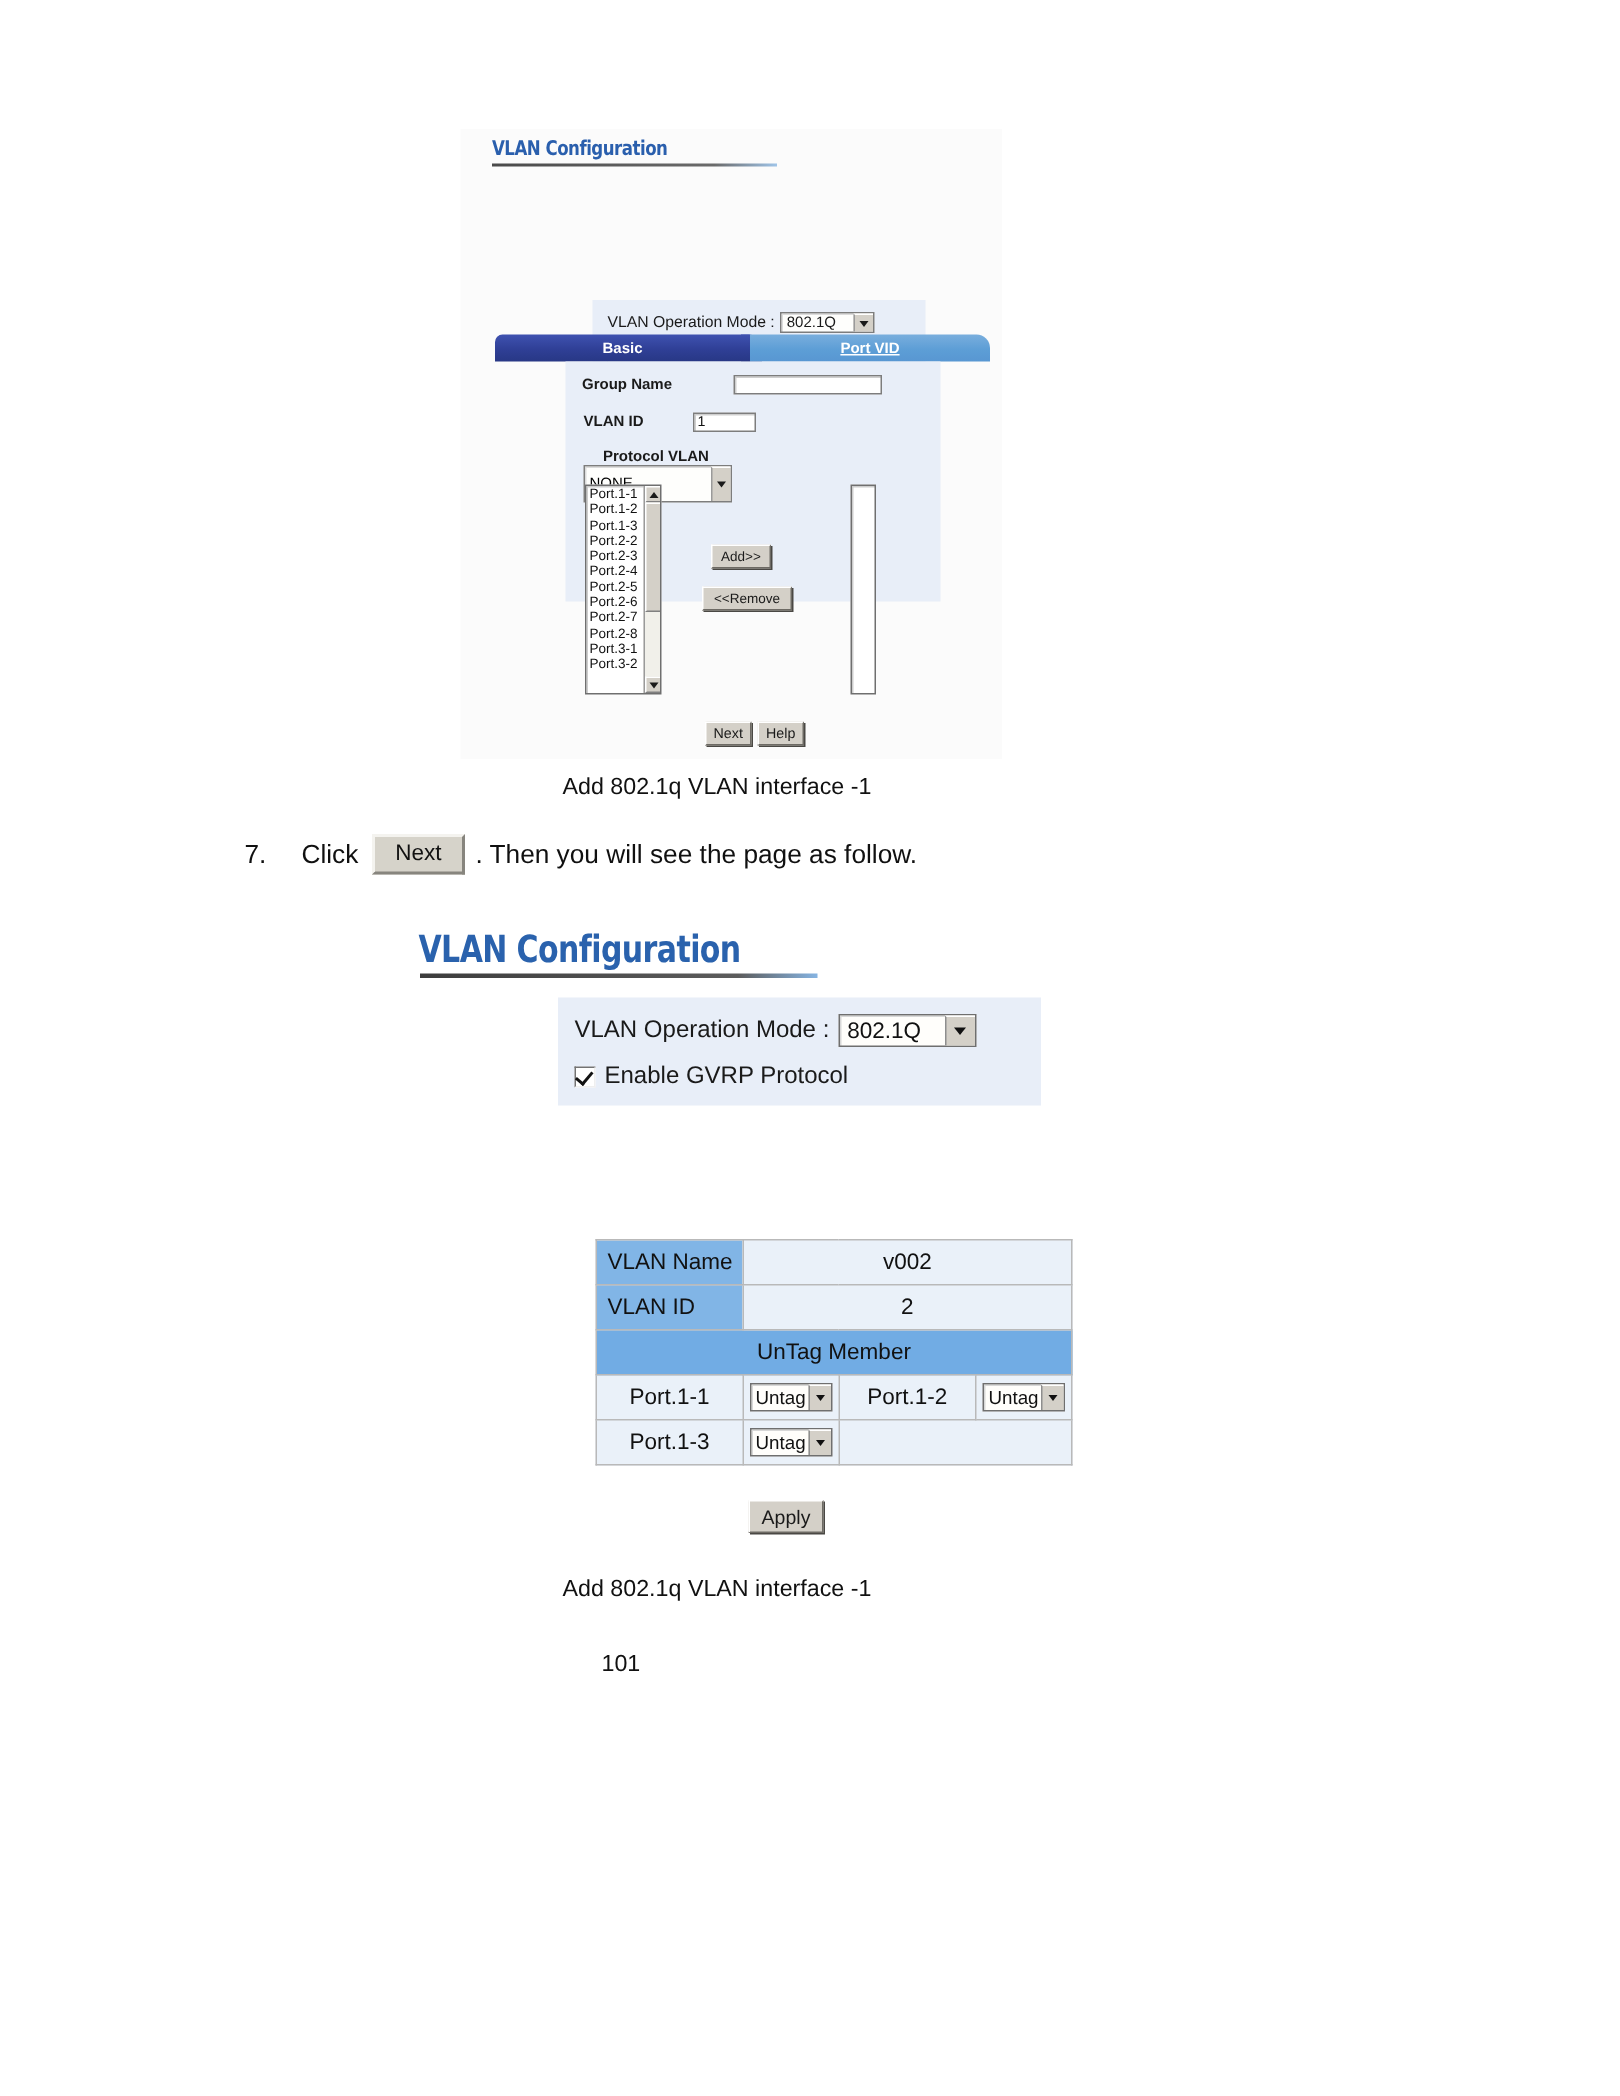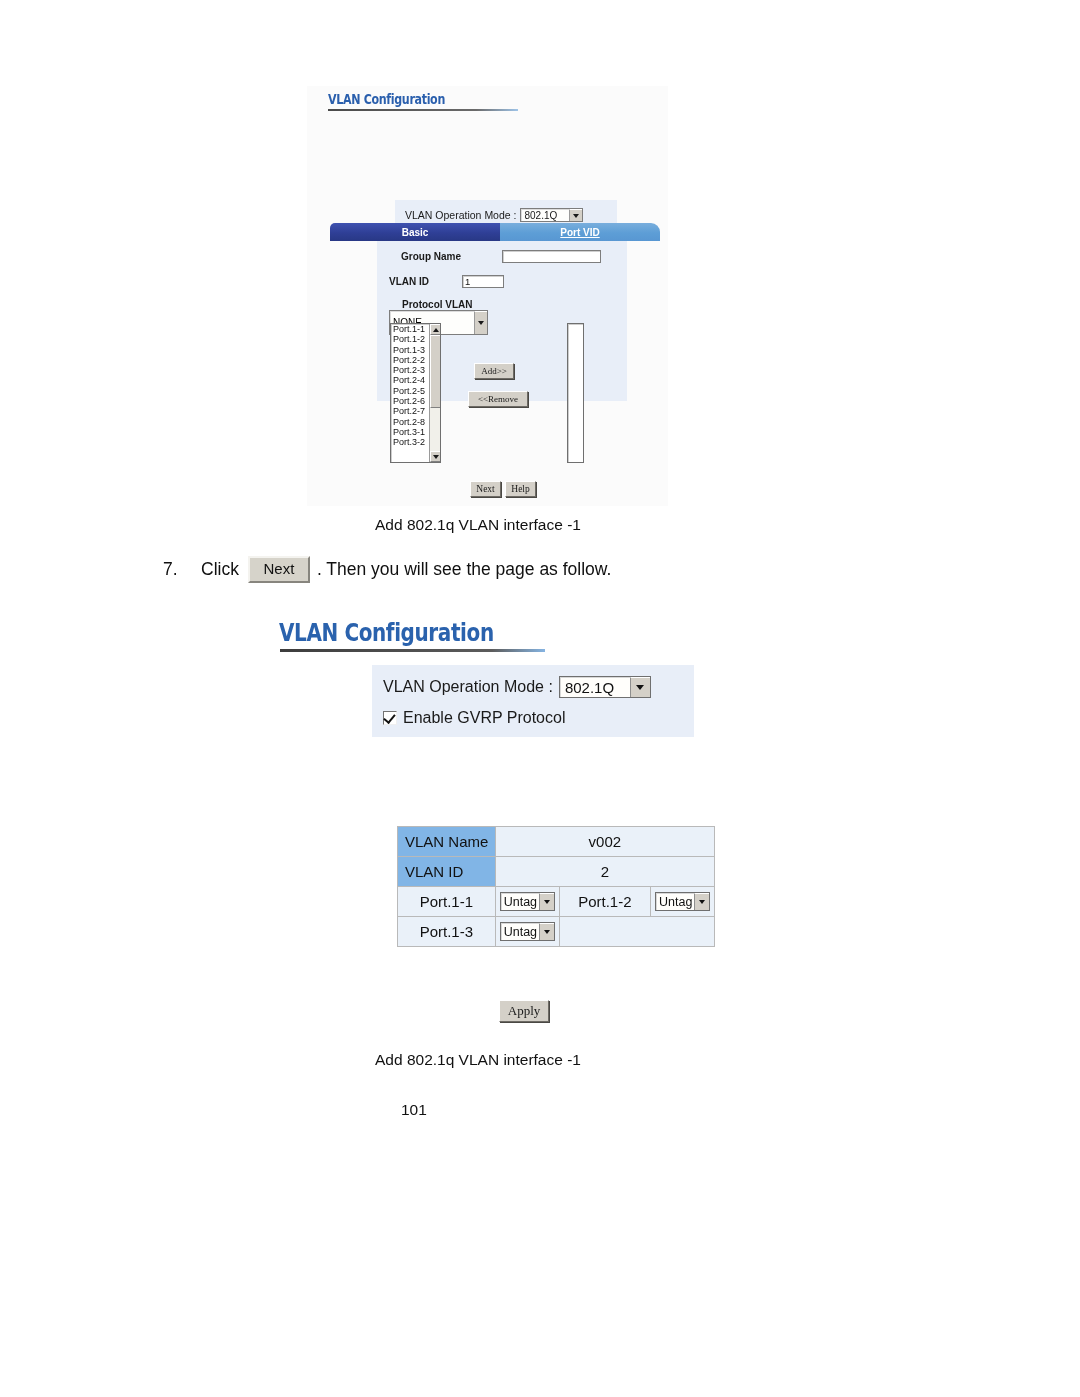--- a/index.html
+++ b/index.html
@@ -259,21 +259,21 @@
   .btn-3d {
     background: #d4d0c8;
     border-top: 1px solid #ffffff;
     border-left: 1px solid #ffffff;
     border-right: 1px solid #6d6a64;
     border-bottom: 1px solid #6d6a64;
     box-shadow: 1px 1px 0 #4a4844;
     color: #1a1a1a;
     display:flex; align-items:center; justify-content:center;
     box-sizing:border-box;
-    font-family: Liberation Serif, serif;
+    font-family: Liberation Sans, sans-serif;
   }
 
   
   #screenshot-2 {
     position: absolute;
     left: 275px;
     top: 618px;
     width: 430px;
     height: 420px;
   }
@@ -437,21 +437,21 @@
     <div class="tab tab-basic">
       <span>Basic</span>
     </div>
     <div class="tab tab-portvid">
       <span>Port VID</span>
     </div>
   </div>
 
   <div class="form-panel-1">
 
-    <div class="fp-row" style="left:24px; top:9px;gap:28px;">
+    <div class="fp-row" style="left:11px; top:9px;gap:28px;">
       <span class="fp-label" style="width:73px;">Group Name</span>
       <span class="txt-mini" style="width:99px;"></span>
     </div>
 
     <div class="fp-row" style="left:12px; top:34px;">
       <span class="fp-label" style="width:73px;">VLAN ID</span>
       <span class="txt-mini" style="width:42px;">1</span>
     </div>
 
     <div class="fp-row" style="left:12px; top:58px;flex-direction:column;">
@@ -535,20 +535,23 @@
 
   <table class="vlan-table">
     <tbody>
       <tr>
         <td class="hdr">VLAN Name</td>
         <td colspan="3">v002</td>
       </tr>
       <tr>
         <td class="hdr">VLAN ID</td>
         <td colspan="3">2</td>
+      </tr>
+      <tr>
+        <td class="section" colspan="4">UnTag Member</td>
       </tr>
       <tr>
         <td class="portlbl">Port.1-1</td>
         <td class="selcell">
           <span class="untag-sel">
             <span>Untag</span>
             <span class="arrowbox">
                 <span class="caret-md"></span>
               </span>
           </span>

